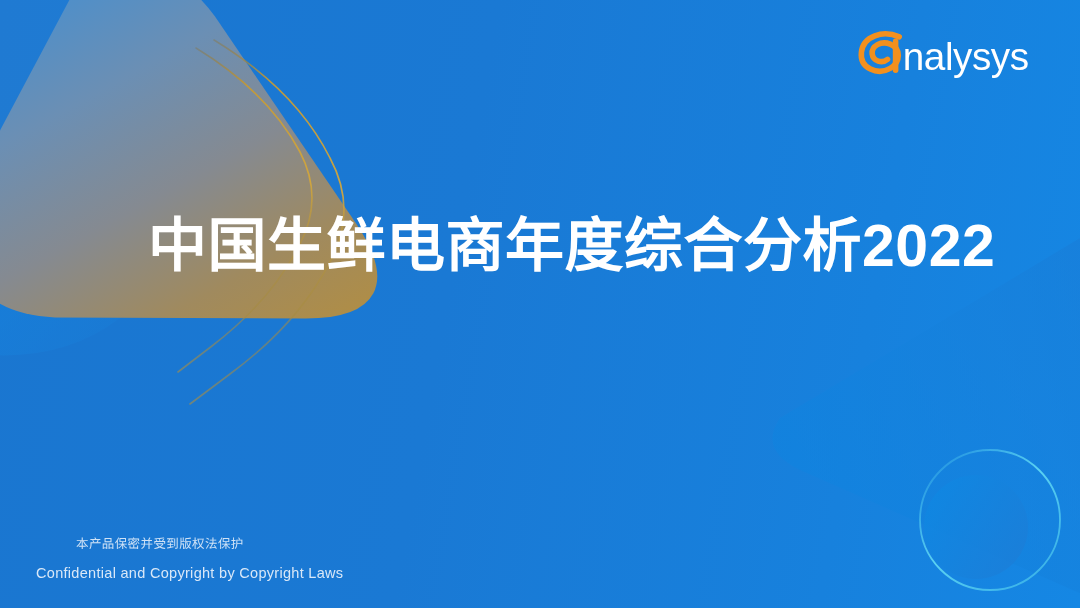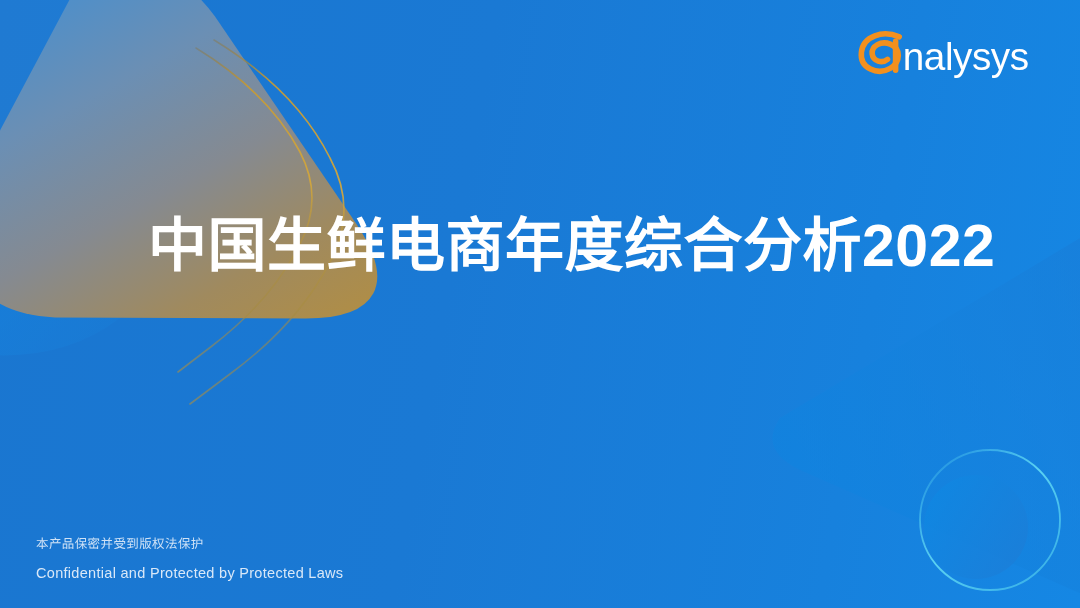--- a/index.html
+++ b/index.html
@@ -75,20 +75,21 @@
     left: 36px;
     bottom: 26px;
     z-index: 6;
   }
   .footer-cn {
     font-size: 12.5px;
     color: #cfe2f6;
     line-height: 1.2;
     margin-bottom: 13px;
     letter-spacing: 0.4px;
+    margin-left: 40px;
   }
   .footer-en {
     font-size: 14.5px;
     color: #d9e8f8;
     line-height: 1.2;
     letter-spacing: 0.3px;
   }
 </style>
 </head>
 <body>
@@ -203,16 +204,16 @@
       <text x="52" y="46" fill="#ffffff" font-family="Liberation Sans, sans-serif" font-size="43" font-weight="400" letter-spacing="-0.5">nalysys</text>
     </svg>
   </div>
 
   <div class="title-wrap">
     <h1 class="slide-title">中国生鲜电商年度综合分析2022</h1>
   </div>
 
   <div class="footer">
     <div class="footer-cn">本产品保密并受到版权法保护</div>
-    <div class="footer-en">Confidential and Protected by Protected Laws</div>
+    <div class="footer-en">Confidential and Copyright by Copyright Laws</div>
   </div>
 
 </div>
 
 </body></html>

